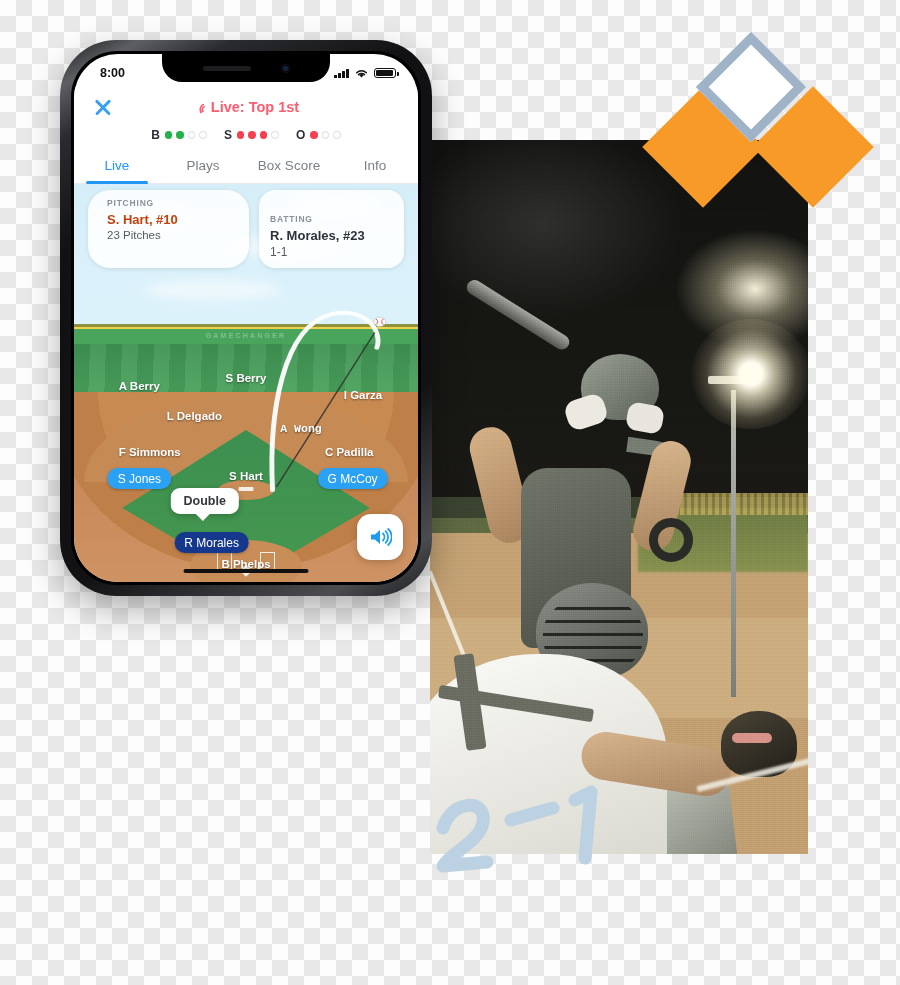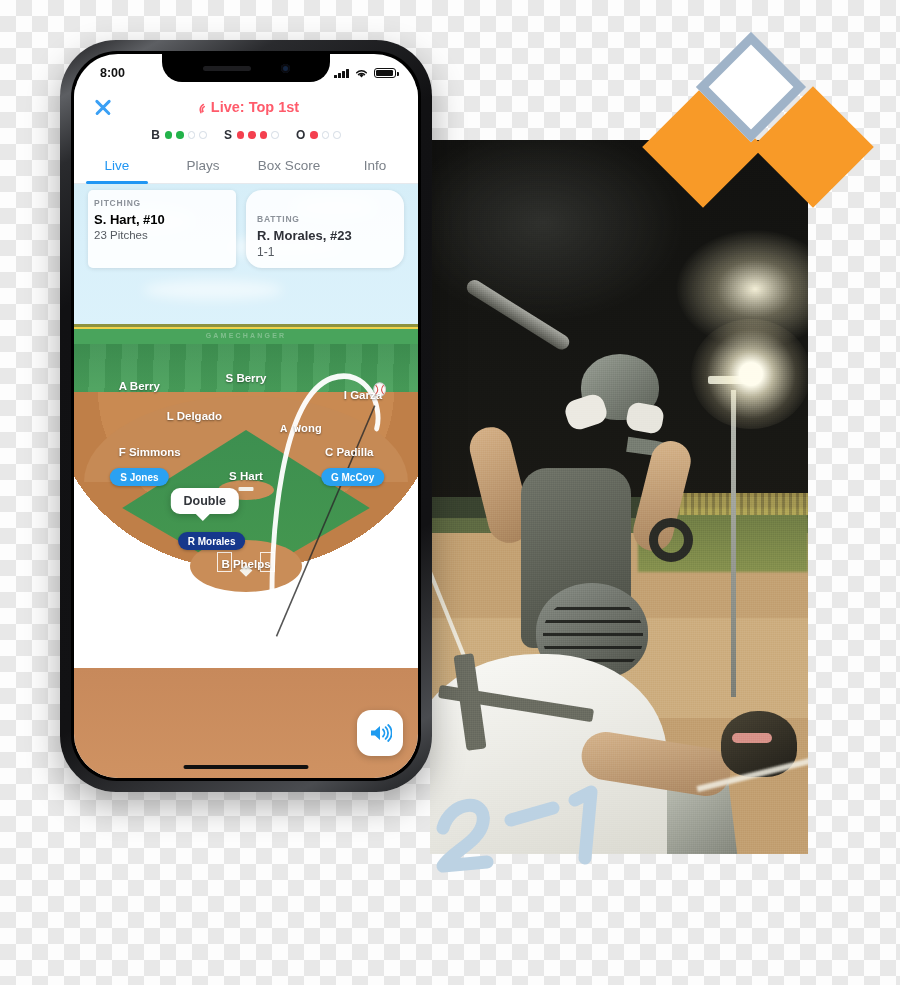--- a/index.html
+++ b/index.html
@@ -192,21 +192,21 @@
     background: #f89a28; transform: rotate(45deg);
   }
   .dia-orange-r {
     left: 770px; top: 104px; width: 86px; height: 86px;
     background: #f89a28; transform: rotate(45deg);
   }
 
   
   .phone {
     position: absolute; left: 60px; top: 40px;
-    width: 372px; height: 752px;
+    width: 372px; height: 556px;
     border-radius: 56px;
     background: linear-gradient(150deg,#1b1b1d 0%, #5d5f63 6%, #2a2b2e 13%, #111113 28%, #121214 72%, #4a4c50 92%, #1d1e20 100%);
     box-shadow: 0 14px 34px rgba(0,0,0,.30);
     padding: 11px;
   }
   .phone-inner {
     position: relative; width: 100%; height: 100%;
     border-radius: 46px; background: #000; padding: 3px;
   }
   .screen {
@@ -374,21 +374,21 @@
   .box-r { left: 54%; }
 
   .fielder {
     position: absolute; font-size: 11.5px; font-weight: bold; color: #fff;
     text-shadow: 0 1px 2px rgba(0,0,0,.45); white-space: nowrap;
     transform: translateX(-50%);
   }
   .runner-chip {
     position: absolute; transform: translateX(-50%);
     padding: 3.5px 10px; border-radius: 11px;
-    font-size: 10px; font-weight: bold; color: #fff; white-space: nowrap;
+    font-size: 12px; font-weight: normal; color: #fff; white-space: nowrap;
     box-shadow: 0 1px 3px rgba(0,0,0,.25);
   }
   .runner-chip.light { background: #2aa1f2; }
   .runner-chip.dark  { background: #16388c; }
 
   .callout {
     position: absolute; transform: translateX(-50%);
     background: #fff; border-radius: 9px; padding: 6px 13px;
     font-size: 12.5px; font-weight: bold; color: #33363c;
     box-shadow: 0 2px 7px rgba(0,0,0,.22);
@@ -585,23 +585,23 @@
                 <div class="runner-chip light" style="left: 19%; top: 284px;">S Jones</div>
                 <div class="runner-chip light" style="left: 81%; top: 284px;">G McCoy</div>
                 <div class="runner-chip dark" style="left: 40%; top: 348px;">R Morales</div>
               </div>
 
             <div class="callout" id="callout" style="left: 38%; top: 304px;">
               <span>Double</span>
             </div>
 
             <div style="position:absolute;left:0;top:6px;width:100%;display:flex;gap:10px;padding:0 14px" id="cards">
-                <div style="flex: 1 1 0%; background: rgba(255, 255, 255, 0.88); border-radius: 5px; padding: 8px 6px 9px; box-shadow: rgba(0, 0, 0, 0.1) 0px 1px 4px;">
+                <div style="flex: 1 1 0%; background: rgba(255, 255, 255, 0.88); border-radius: 22px; padding: 8px 19px 9px; box-shadow: rgba(0, 0, 0, 0.1) 0px 1px 4px;">
                   <div style="font-size: 8.5px; letter-spacing: 0.8px; color: rgb(139, 145, 153); font-weight: bold; margin-bottom: 4px;">PITCHING</div>
-                  <div style="font-size: 13px; font-weight: bold; color: #000000; margin-bottom: 2px;">S. Hart, #10</div>
+                  <div style="font-size: 13px; font-weight: bold; color: #c2410c; margin-bottom: 2px;">S. Hart, #10</div>
                   <div style="font-size: 11.5px; color: rgb(85, 90, 97);">23 Pitches</div>
                 </div>
                 <div style="flex: 1 1 0%; background: rgba(255, 255, 255, 0.88); border-radius: 16px; padding: 24px 11px 9px; box-shadow: rgba(0, 0, 0, 0.1) 0px 1px 4px;">
                   <div style="font-size: 8.5px; letter-spacing: 0.8px; color: rgb(139, 145, 153); font-weight: bold; margin-bottom: 4px;">BATTING</div>
                   <div style="font-size: 13px; font-weight: bold; color: rgb(46, 49, 56); margin-bottom: 2px;">R. Morales, #23</div>
                   <div style="font-size: 12px; color: rgb(85, 90, 97);">1-1</div>
                 </div>
               </div>
 
             <div class="sound-btn">

